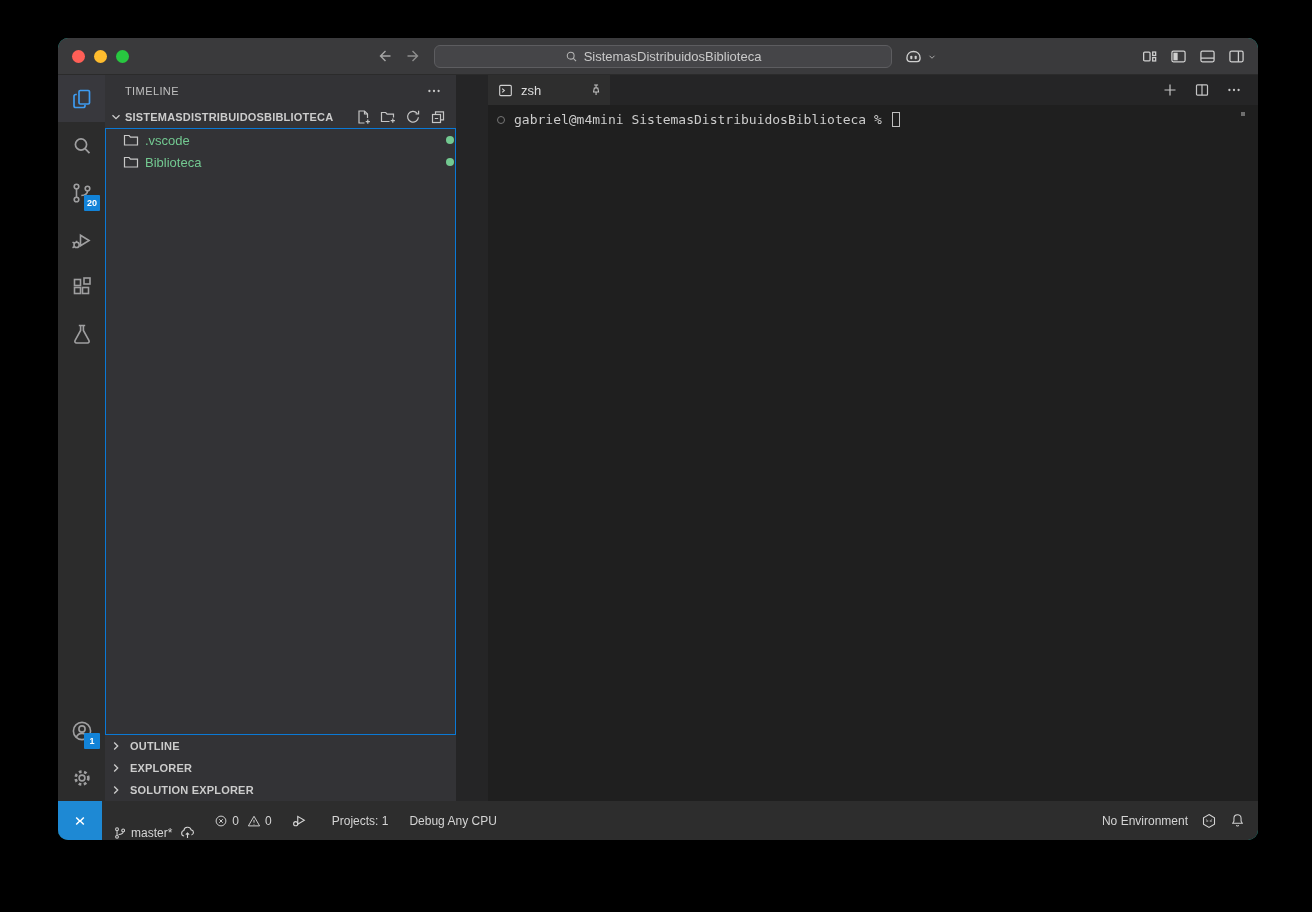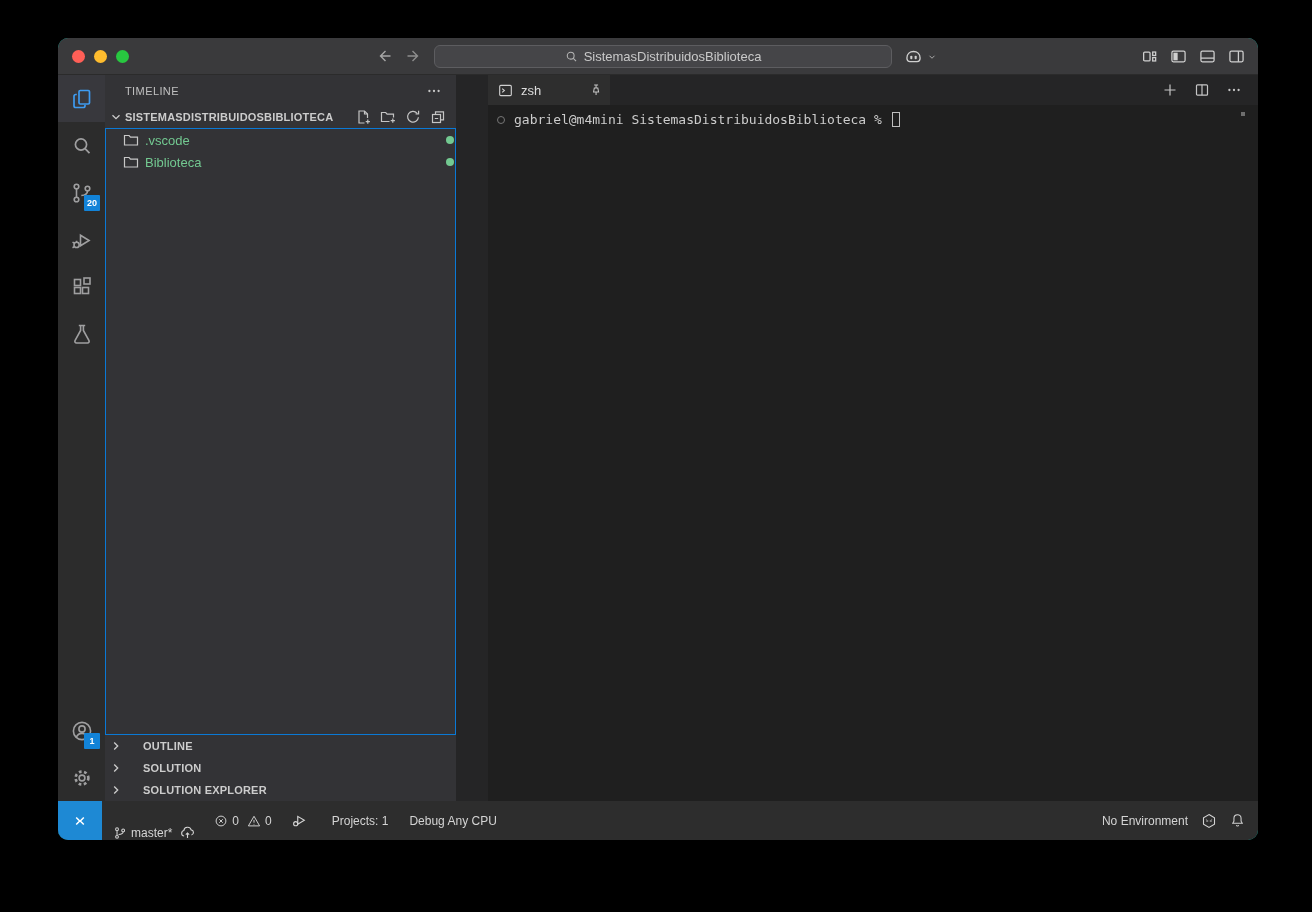--- a/index.html
+++ b/index.html
@@ -44,21 +44,21 @@
   .section-header { flex:0 0 22px; display:flex; align-items:center; padding:0 10px 0 3px;
                     color:#cccccc; font-size:11px; font-weight:bold; letter-spacing:.2px; gap:1px; }
   .section-actions { margin-left:auto; display:flex; align-items:center; gap:9px; color:#c5c5c5; }
   .tree { flex:1; border:1px solid #0a79d6; display:flex; flex-direction:column; min-height:0; }
   .tree-row { flex:0 0 22px; display:flex; align-items:center; padding:0 1px 0 17px; font-size:13px; gap:6px; color:#cccccc; }
   .tree-row .lbl { flex:1; white-space:nowrap; overflow:hidden; }
   .tree-row.git-green .lbl { color:#73c991; }
   .git-dot { width:8px; height:8px; border-radius:50%; background:#73c991; }
   .git-letter { color:#73c991; font-size:12px; }
   .bottom-panels { flex:0 0 66px; display:flex; flex-direction:column; overflow:hidden; }
-  .panel-row { flex:0 0 22px; display:flex; align-items:center; gap:19px; padding-left:3px;
+  .panel-row { flex:0 0 22px; display:flex; align-items:center; gap:6px; padding-left:3px;
                color:#cccccc; font-size:11px; font-weight:bold; letter-spacing:.2px; }
 
   
   .main { flex:1; display:flex; flex-direction:column; min-width:0; background:#252526;padding-left:32px; }
   .tabbar { flex:0 0 30px; background:#252526; display:flex; align-items:stretch; }
   .tab { flex:0 0 122px; background:#2e2e2e; display:flex; align-items:center; gap:8px;
          padding:0 10px; color:#dcdcdc; font-size:13px; }
   .tab .pin { margin-left:auto; color:#c5c5c5; display:flex; }
   .tab-actions { margin-left:auto; display:flex; align-items:center; gap:16px; padding-right:16px; color:#c5c5c5; }
   .terminal { flex:1; background:#1f1f1f; position:relative; padding:7px 0 0 9px;
@@ -312,21 +312,21 @@
               </svg>
           </span>
           <span>OUTLINE</span>
         </div>
         <div class="panel-row">
           <span>
             <svg width="16" height="16" viewBox="0 0 16 16" fill="none" stroke="#cccccc" stroke-width="1.3">
                 <path d="M6.2 4.5L9.7 8l-3.5 3.5"></path>
               </svg>
           </span>
-          <span>SOLUTION</span>
+          <span>EXPLORER</span>
         </div>
         <div class="panel-row">
           <span>
             <svg width="16" height="16" viewBox="0 0 16 16" fill="none" stroke="#cccccc" stroke-width="1.3">
                 <path d="M6.2 4.5L9.7 8l-3.5 3.5"></path>
               </svg>
           </span>
           <span>SOLUTION EXPLORER</span>
         </div>
       </div>

